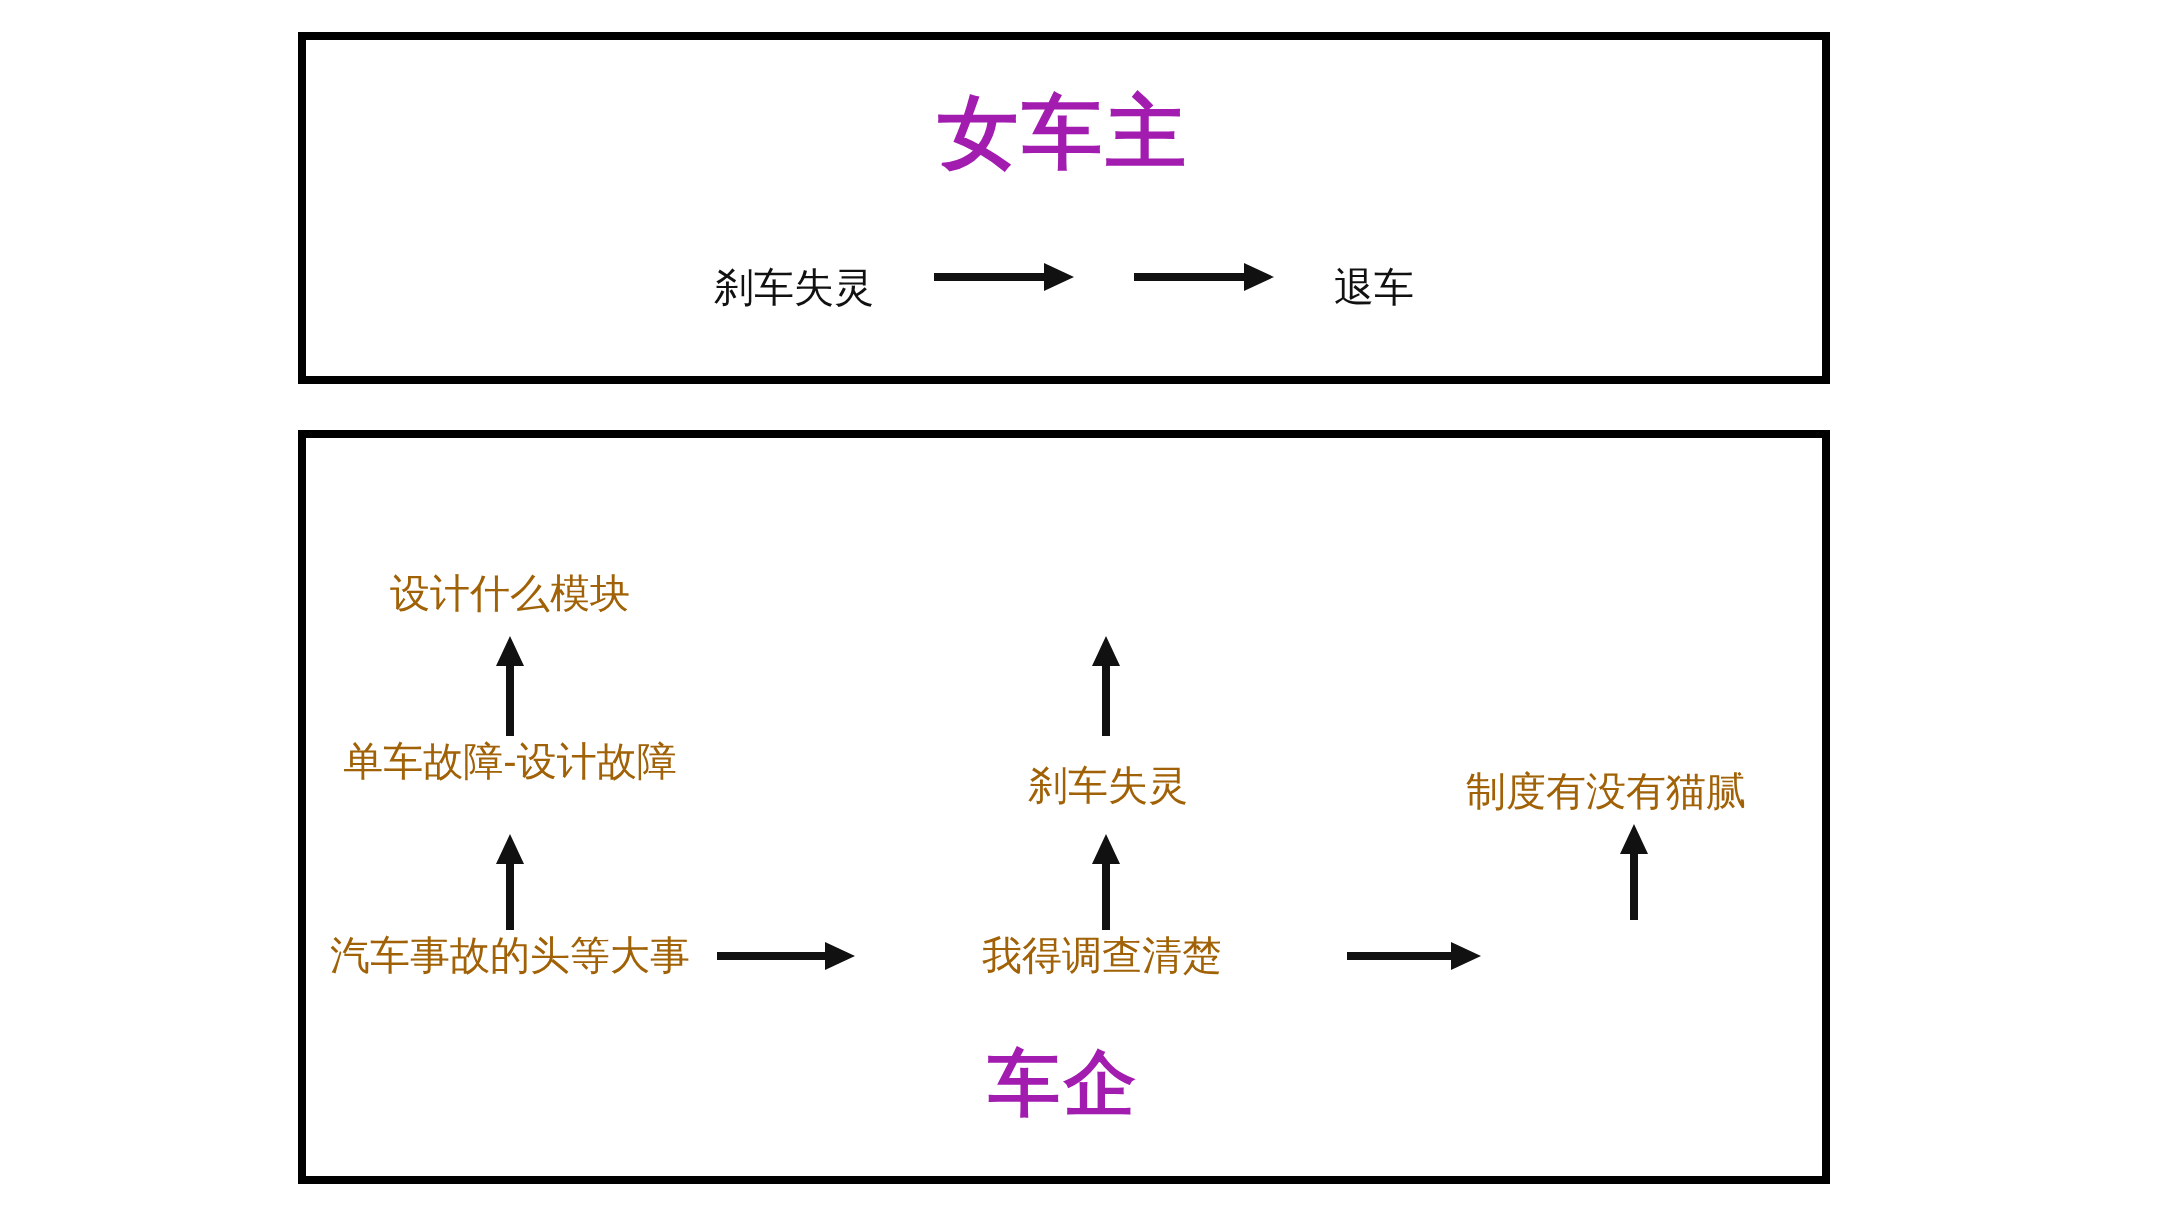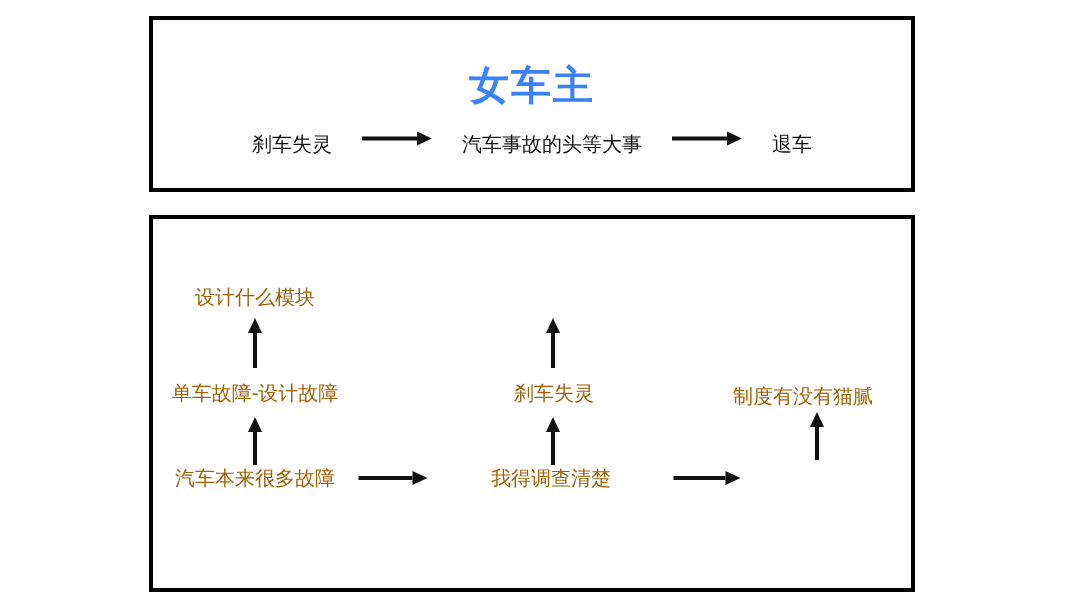--- a/index.html
+++ b/index.html
@@ -6,22 +6,22 @@
   body{
     width:1080px;height:606px;background:#ffffff;position:relative;
     font-family:"Liberation Sans",sans-serif;color:#111;overflow:hidden;
   }
   .box{
     position:absolute;box-sizing:border-box;border:4px solid #000;background:#fff;
   }
   .box-top{left:149px;top:16px;width:766px;height:176px;}
   .box-bottom{left:149px;top:215px;width:766px;height:377px;}
   .box-title{
-    position:absolute;left:0;right:0;margin:18px;text-align:center;
-    font-weight:900;color:#3b82f6;line-height:1;letter-spacing:2px;
+    position:absolute;left:0;right:0;margin:0;text-align:center;
+    font-weight:900;color:#a21caf;line-height:1;letter-spacing:2px;
   }
   .title-owner{top:27px;font-size:40px;}
   .title-company{top:305px;font-size:36px;}
   .label{font-size:20px;color:#111;white-space:nowrap;margin-top:12px;}
   .flow-row{
     position:absolute;left:0;right:0;top:118px;transform:translateY(-50%);
     display:flex;justify-content:center;align-items:center;gap:30px;
   }
   .node{
     position:absolute;transform:translate(-50%,-50%);
@@ -50,42 +50,41 @@
 
   <section class="box box-top">
     <h1 class="box-title title-owner">女车主</h1>
 
     <div class="flow-row">
       <span class="label">刹车失灵</span>
       <span class="arrow-right">
         <i class="shaft"></i>
           <i class="head"></i>
       </span>
-      <span class="label">汽车事故的头等大事</span>
       <span class="arrow-right">
         <i class="shaft"></i>
           <i class="head"></i>
       </span>
       <span class="label">退车</span>
     </div>
   </section>
 
   <section class="box box-bottom">
 
     <span class="node" style="left:102px;top:78px">设计什么模块</span>
     <span class="arrow-up abs" style="left:102px;top:124px;height:50px">
       <i class="head"></i>
         <i class="shaft"></i>
     </span>
-    <span class="node" style="left:102px;top:174px">单车故障-设计故障</span>
+    <span class="node" style="left:102px;top:162px">单车故障-设计故障</span>
     <span class="arrow-up abs" style="left:102px;top:222px;height:48px">
       <i class="head"></i>
         <i class="shaft"></i>
     </span>
-    <span class="node" style="left:102px;top:259px">汽车本来很多故障</span>
+    <span class="node" style="left:102px;top:259px">汽车事故的头等大事</span>
 
     <span class="arrow-up abs" style="left:400px;top:124px;height:50px">
       <i class="head"></i>
         <i class="shaft"></i>
     </span>
     <span class="node" style="left:401px;top:174px">刹车失灵</span>
     <span class="arrow-up abs" style="left:400px;top:222px;height:48px">
       <i class="head"></i>
         <i class="shaft"></i>
     </span>
@@ -99,15 +98,16 @@
 
     <span class="arrow-right abs" style="left:240px;top:259px;width:69px">
       <i class="shaft"></i>
         <i class="head"></i>
     </span>
     <span class="arrow-right abs" style="left:554px;top:259px;width:67px">
       <i class="shaft"></i>
         <i class="head"></i>
     </span>
 
+    <h1 class="box-title title-company">车企</h1>
   </section>
 
 </div>
 
 </body></html>

